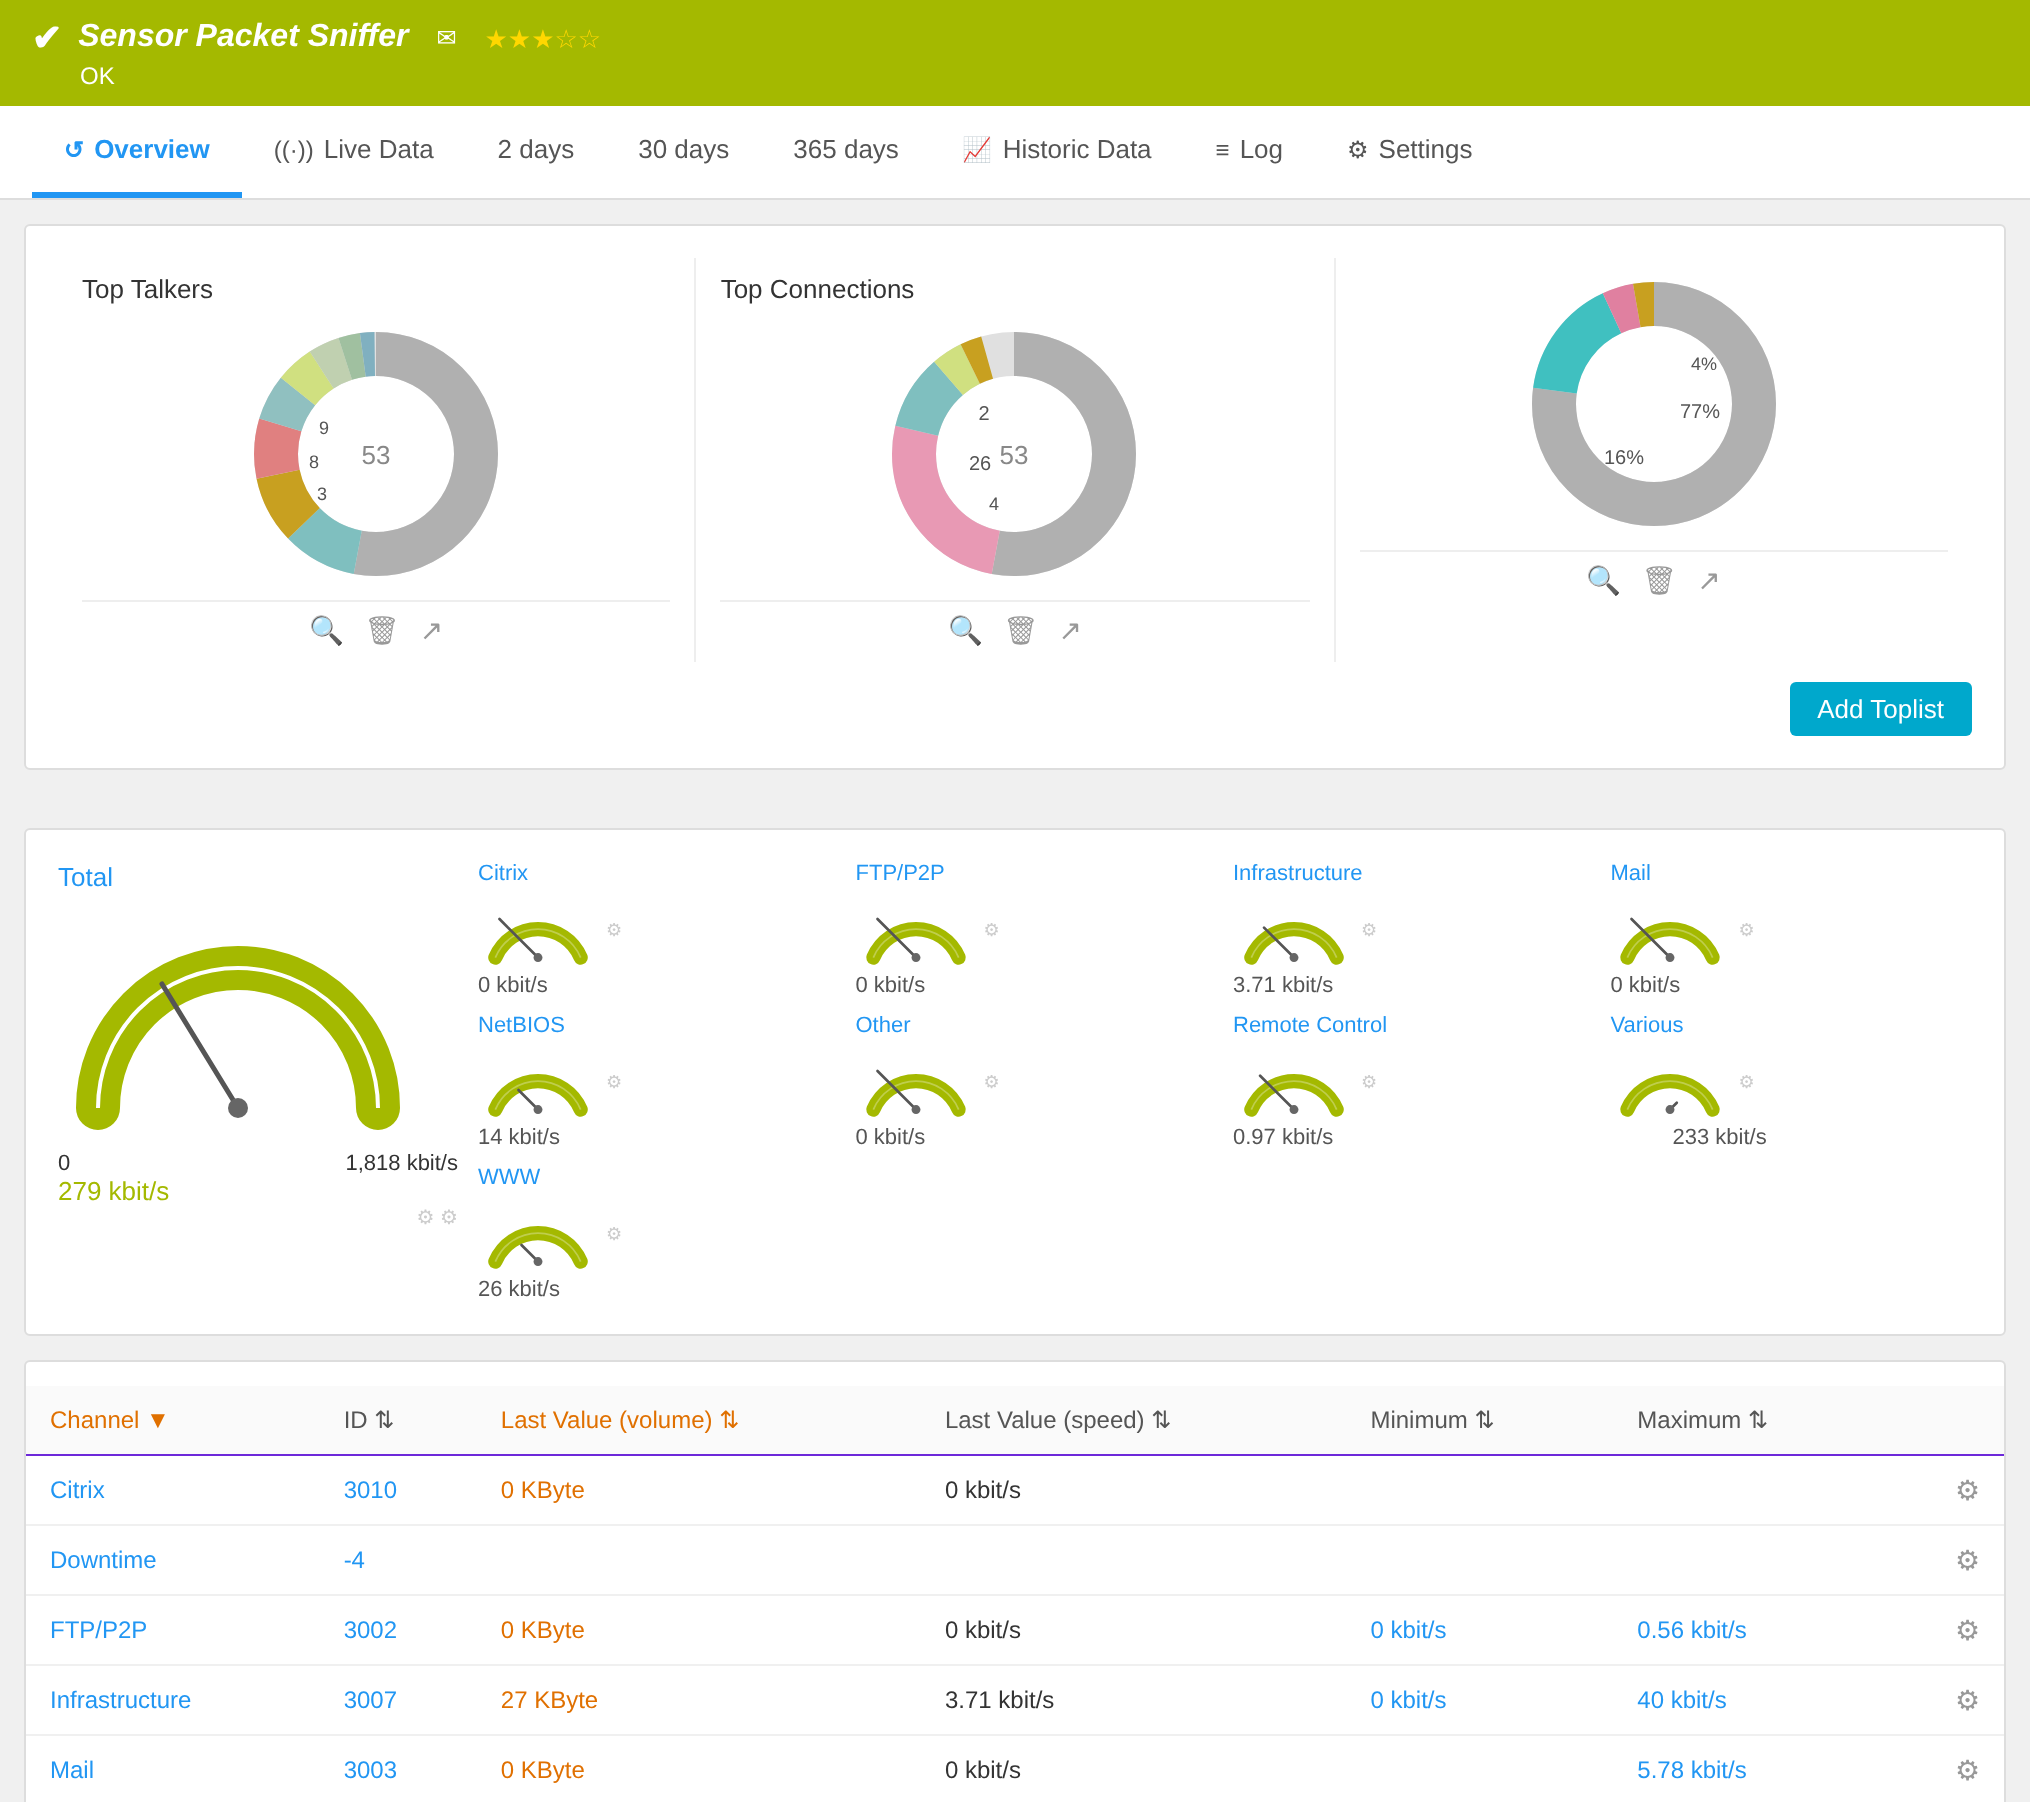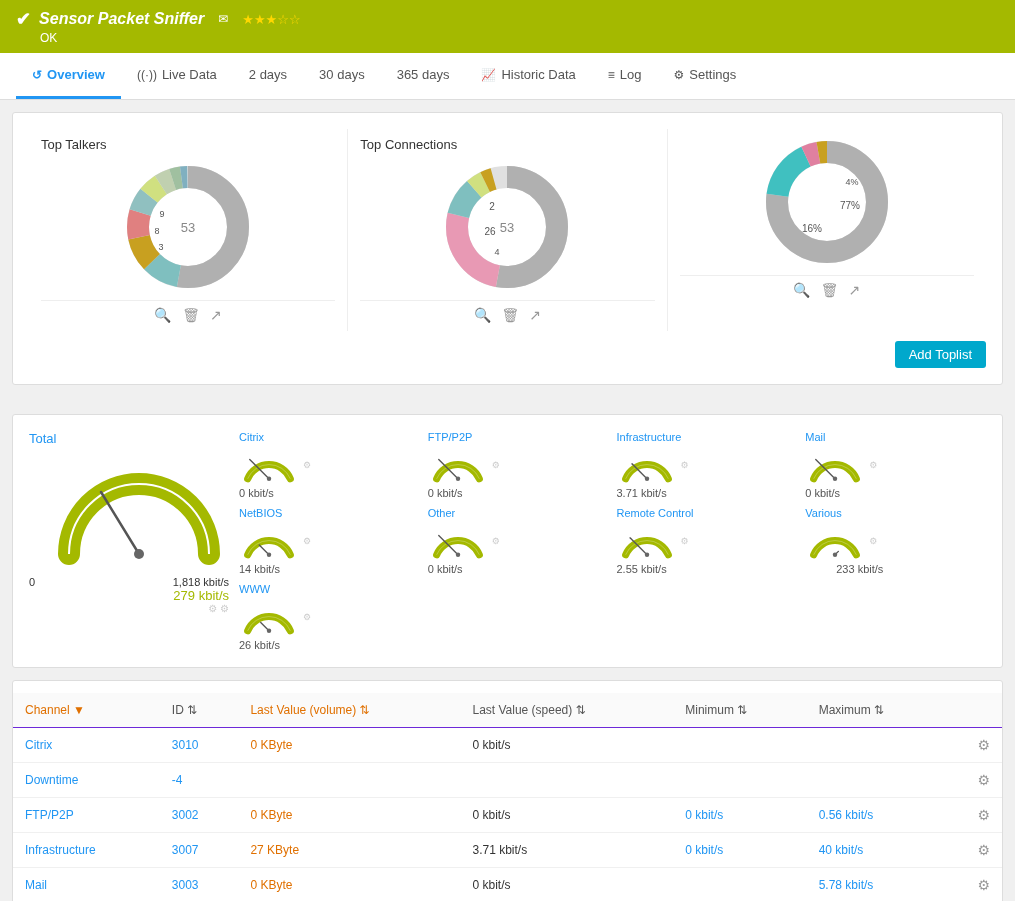--- a/index.html
+++ b/index.html
@@ -33,21 +33,21 @@
     .toplist-actions span { cursor: pointer; }
     .add-toplist-row { display: flex; justify-content: flex-end; margin-top: 10px; }
     .add-toplist-btn { background: #00a8cc; color: white; border: none; padding: 6px 14px; border-radius: 3px; cursor: pointer; font-size: 13px; }
 
     
     .donut-svg { width: 130px; height: 130px; }
 
     
     .gauges-section { background: white; border: 1px solid #ddd; border-radius: 3px; padding: 16px; margin-bottom: 12px; }
     .gauges-layout { display: flex; gap: 10px; }
-    .total-gauge { width: 200px; display: flex; flex-direction: column; align-items: flex-end; position: relative; }
+    .total-gauge { width: 200px; display: flex; flex-direction: column; align-items: flex-start; position: relative; }
     .total-gauge-label { font-size: 13px; color: #2196F3; margin-bottom: 8px; align-self: flex-start; }
     .gauge-svg-large { width: 180px; height: 120px; }
     .gauge-values { display: flex; justify-content: space-between; width: 100%; font-size: 11px; color: #333; margin-top: 2px; }
     .gauge-current { color: #a4b900; font-size: 13px; text-align: center; }
 
     .gauges-grid { flex: 1; display: grid; grid-template-columns: repeat(4, 1fr); gap: 8px; }
     .mini-gauge-item { display: flex; flex-direction: column; align-items: flex-start; }
     .mini-gauge-name { font-size: 11px; color: #2196F3; margin-bottom: 2px; }
     .mini-gauge-value { font-size: 11px; color: #555; margin-top: 2px; }
     .mini-gauge-row { display: flex; align-items: center; gap: 4px; }
@@ -308,21 +308,21 @@
     <div class="mini-gauge-name" style="color:#2196F3;font-size:11px;">Remote Control</div>
     <div class="mini-gauge-row">
       <svg class="mini-gauge-svg" viewBox="0 0 60 45">
         <path d="M 6 38 A 26 26 0 0 1 54 38" fill="none" stroke="#a4b900" stroke-width="8" stroke-linecap="round"></path>
         <path d="M 6 38 A 26 26 0 0 1 54 38" fill="none" stroke="rgba(255,255,255,0.3)" stroke-width="1"></path>
         <line x1="30" y1="38" x2="10.947441116742347" y2="18.94744111674235" stroke="#555" stroke-width="1.5" stroke-linecap="round"></line>
         <circle cx="30" cy="38" r="2.5" fill="#666"></circle>
       </svg>
       <div style="color:#ccc;font-size:9px;">⚙</div>
     </div>
-    <div class="mini-gauge-value" style="font-size:11px;color:#555;">2.55 kbit/s</div>
+    <div class="mini-gauge-value" style="font-size:11px;color:#555;">0.97 kbit/s</div>
   </div>
           <div class="mini-gauge-item">
     <div class="mini-gauge-name" style="color:#2196F3;font-size:11px;">Various</div>
     <div class="mini-gauge-row">
       <svg class="mini-gauge-svg" viewBox="0 0 60 45">
         <path d="M 6 38 A 26 26 0 0 1 54 38" fill="none" stroke="#a4b900" stroke-width="8" stroke-linecap="round"></path>
         <path d="M 6 38 A 26 26 0 0 1 54 38" fill="none" stroke="rgba(255,255,255,0.3)" stroke-width="1"></path>
         <line x1="30" y1="38" x2="33.82025990867247" y2="34.17974009132753" stroke="#555" stroke-width="1.5" stroke-linecap="round"></line>
         <circle cx="30" cy="38" r="2.5" fill="#666"></circle>
       </svg>

